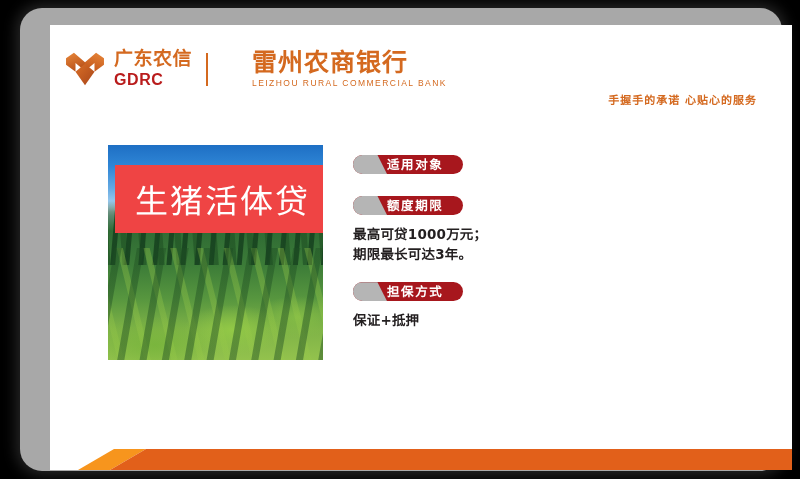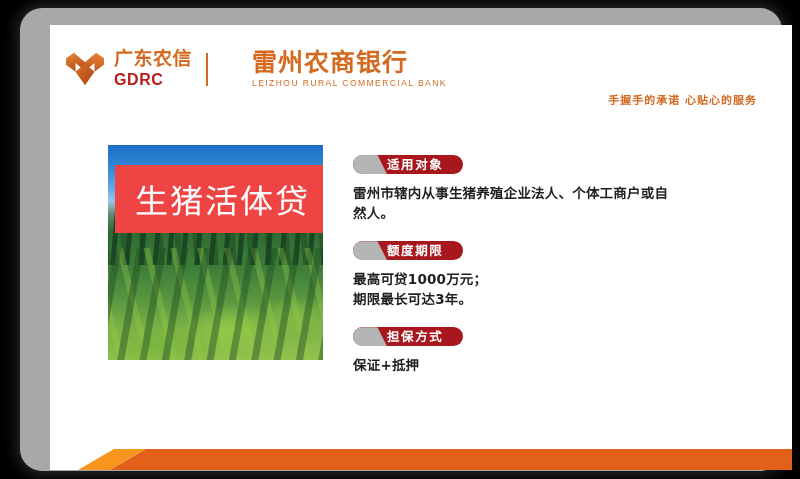--- a/index.html
+++ b/index.html
@@ -382,24 +382,20 @@
             <span class="banner-title">生猪活体贷</span>
           </div>
         </div>
 
         <div class="info">
 
           <div class="info-block">
             <div class="badge">
               <span class="badge-text">适用对象</span>
             </div>
-            <div class="info-text">
-              <span class="info-text-line">雷州市辖内从事生猪养殖企业法人、个体工商户或自</span>
-              <span class="info-text-line">然人。</span>
-            </div>
           </div>
 
           <div class="info-block">
             <div class="badge">
               <span class="badge-text">额度期限</span>
             </div>
             <div class="info-text">
               <span class="info-text-line">最高可贷1000万元；</span>
               <span class="info-text-line">期限最长可达3年。</span>
             </div>

